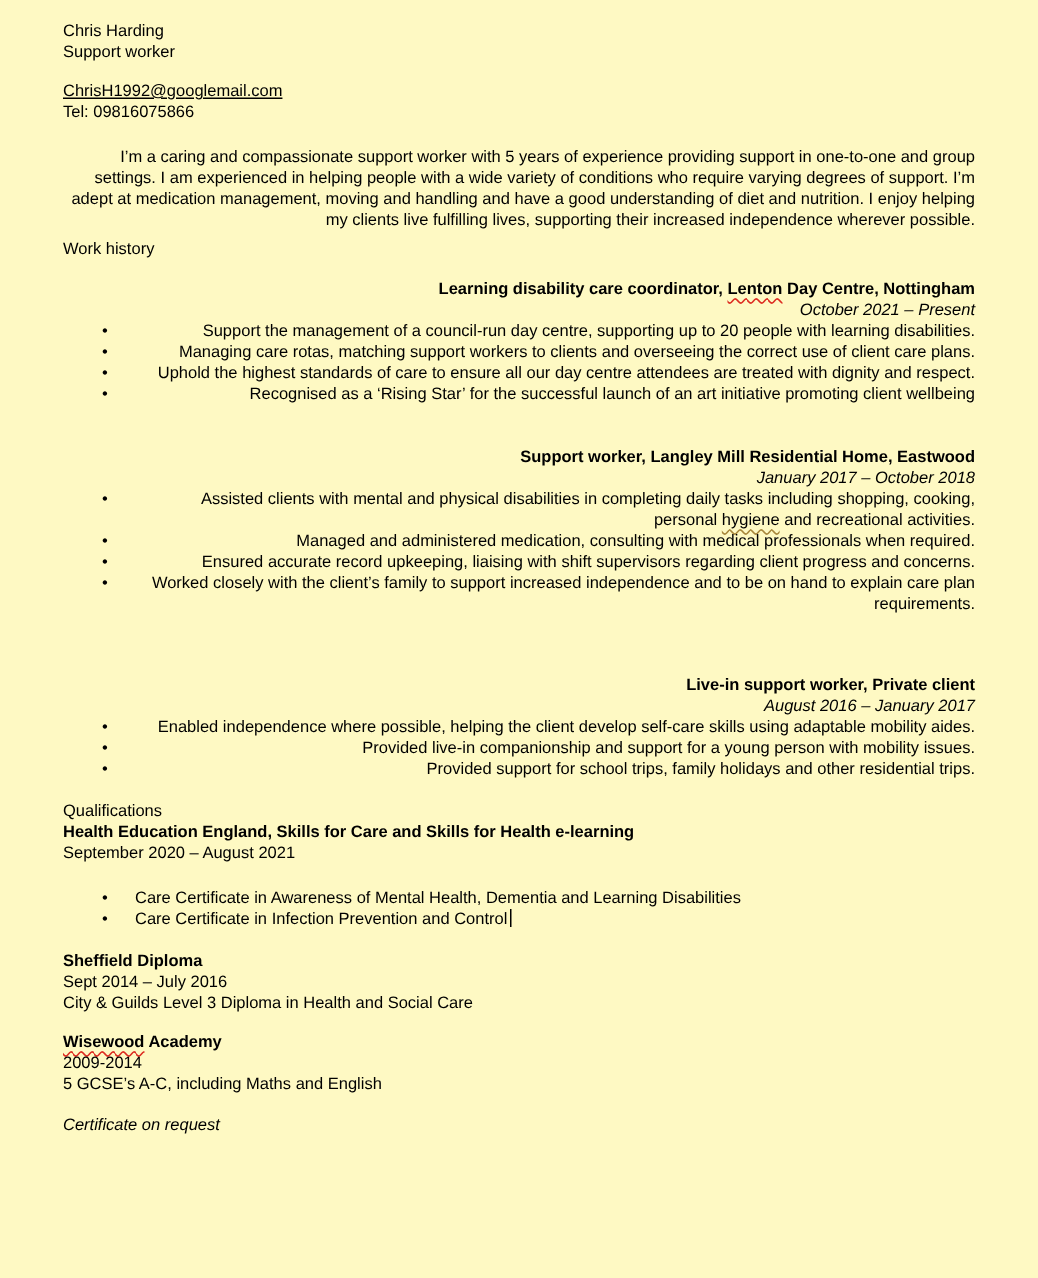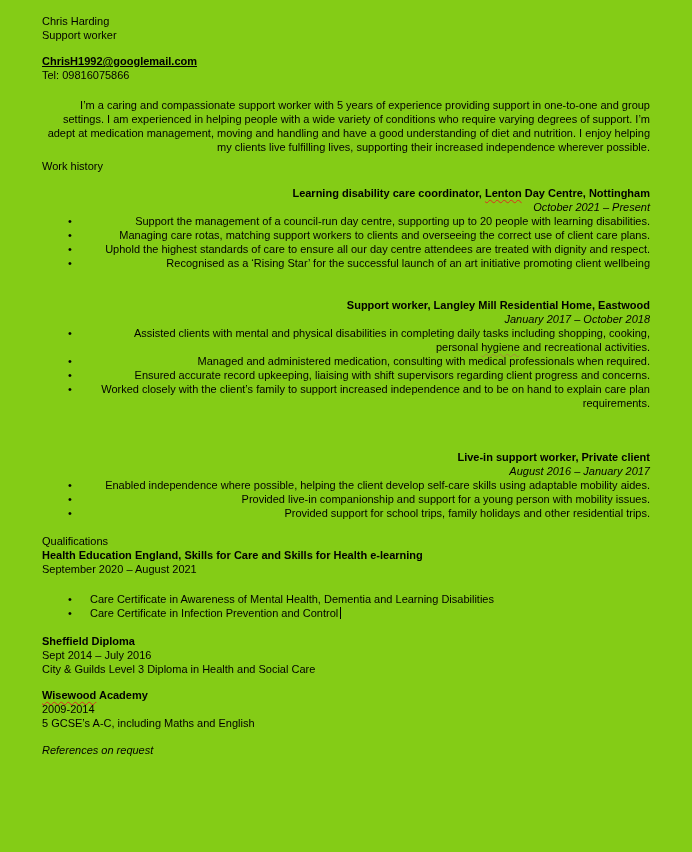--- a/index.html
+++ b/index.html
@@ -14,26 +14,26 @@
     font-family: "Liberation Sans", sans-serif;
     font-size: 11px;
     line-height: 14px;
     color: #000000;
   }
   .page {
     box-sizing: border-box;
     width: 692px;
     height: 852px;
     padding: 14px 42px 0 42px;
-    background: #84cc16;
+    background: #fef9c3;
   }
   .b { font-weight: bold; }
   .i { font-style: italic; }
   .email-link {
-    font-weight: bold;
+    font-weight: normal;
     text-decoration: underline;
     color: #000000;
     cursor: pointer;
     text-align: center;
   }
   .sq-red {
     text-decoration-line: underline;
     text-decoration-style: wavy;
     text-decoration-color: #dd2c21;
     text-decoration-thickness: 1px;
@@ -145,15 +145,15 @@
     <div>Sept 2014 – July 2016</div>
     <div>City &amp; Guilds Level 3 Diploma in Health and Social Care</div>
   </div>
 
   <div class="edu academy">
     <div class="b"><span class="sq-red">Wisewood</span><span> Academy</span></div>
     <div>2009-2014</div>
     <div>5 GCSE’s A-C, including Maths and English</div>
   </div>
 
-  <div class="i">References on request</div>
+  <div class="i">Certificate on request</div>
 
 </div>
 
 </body></html>

